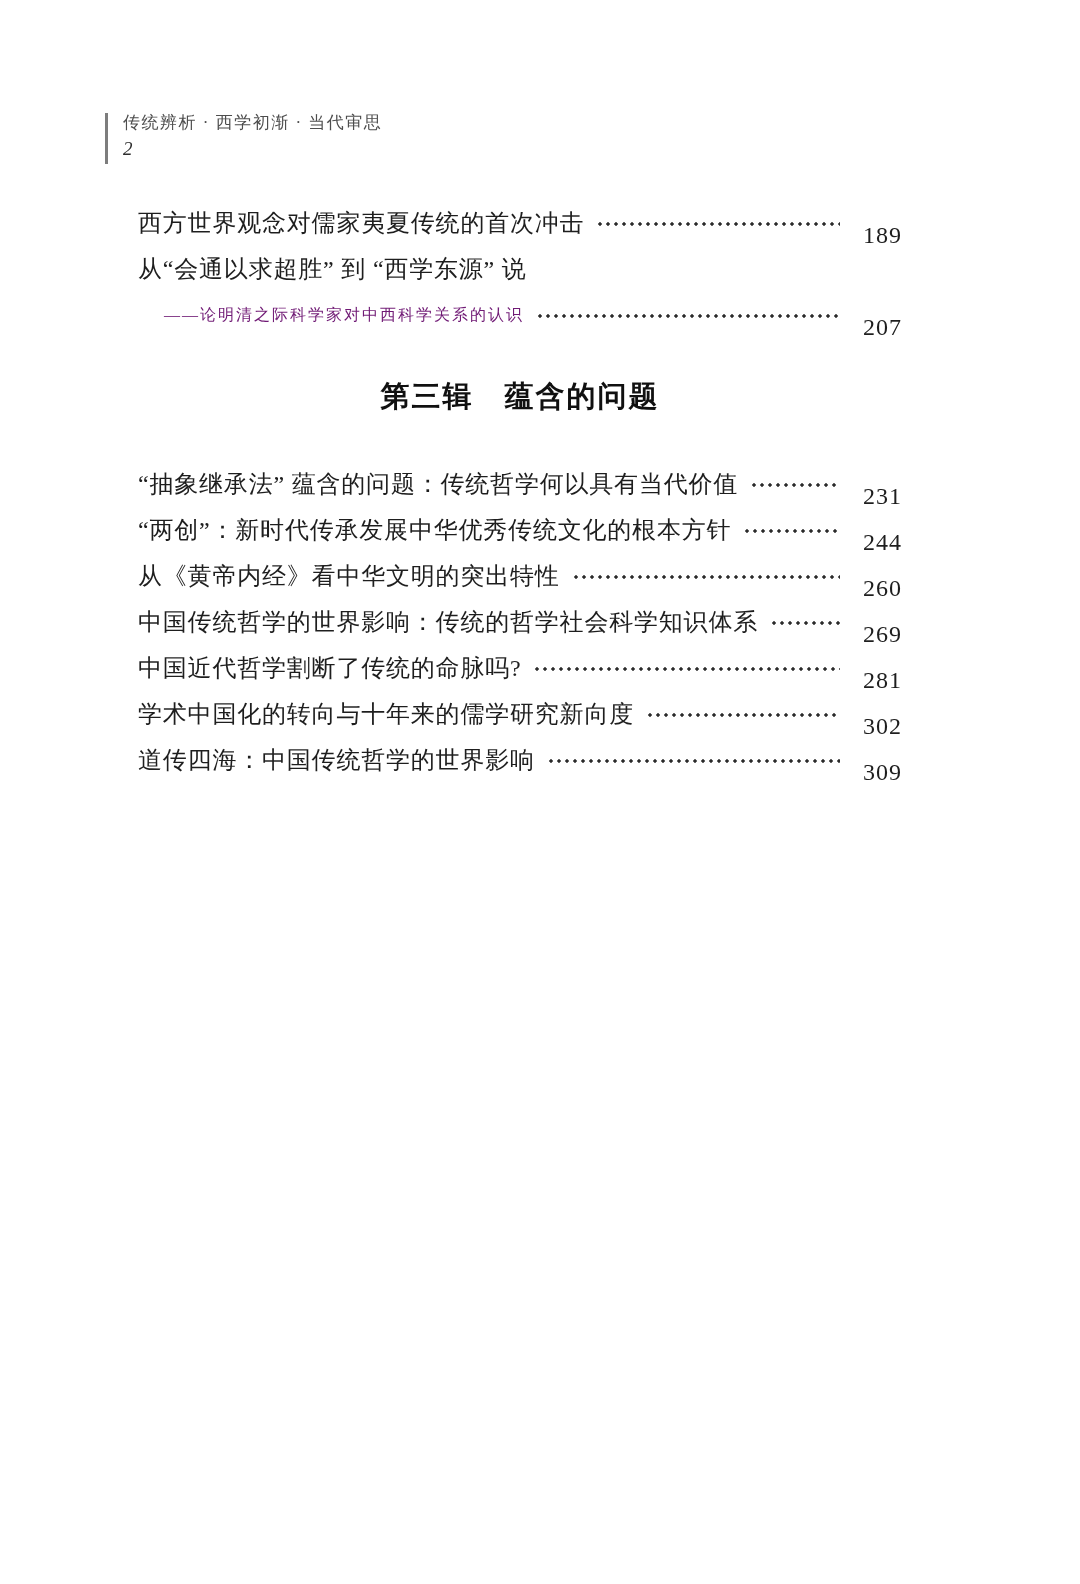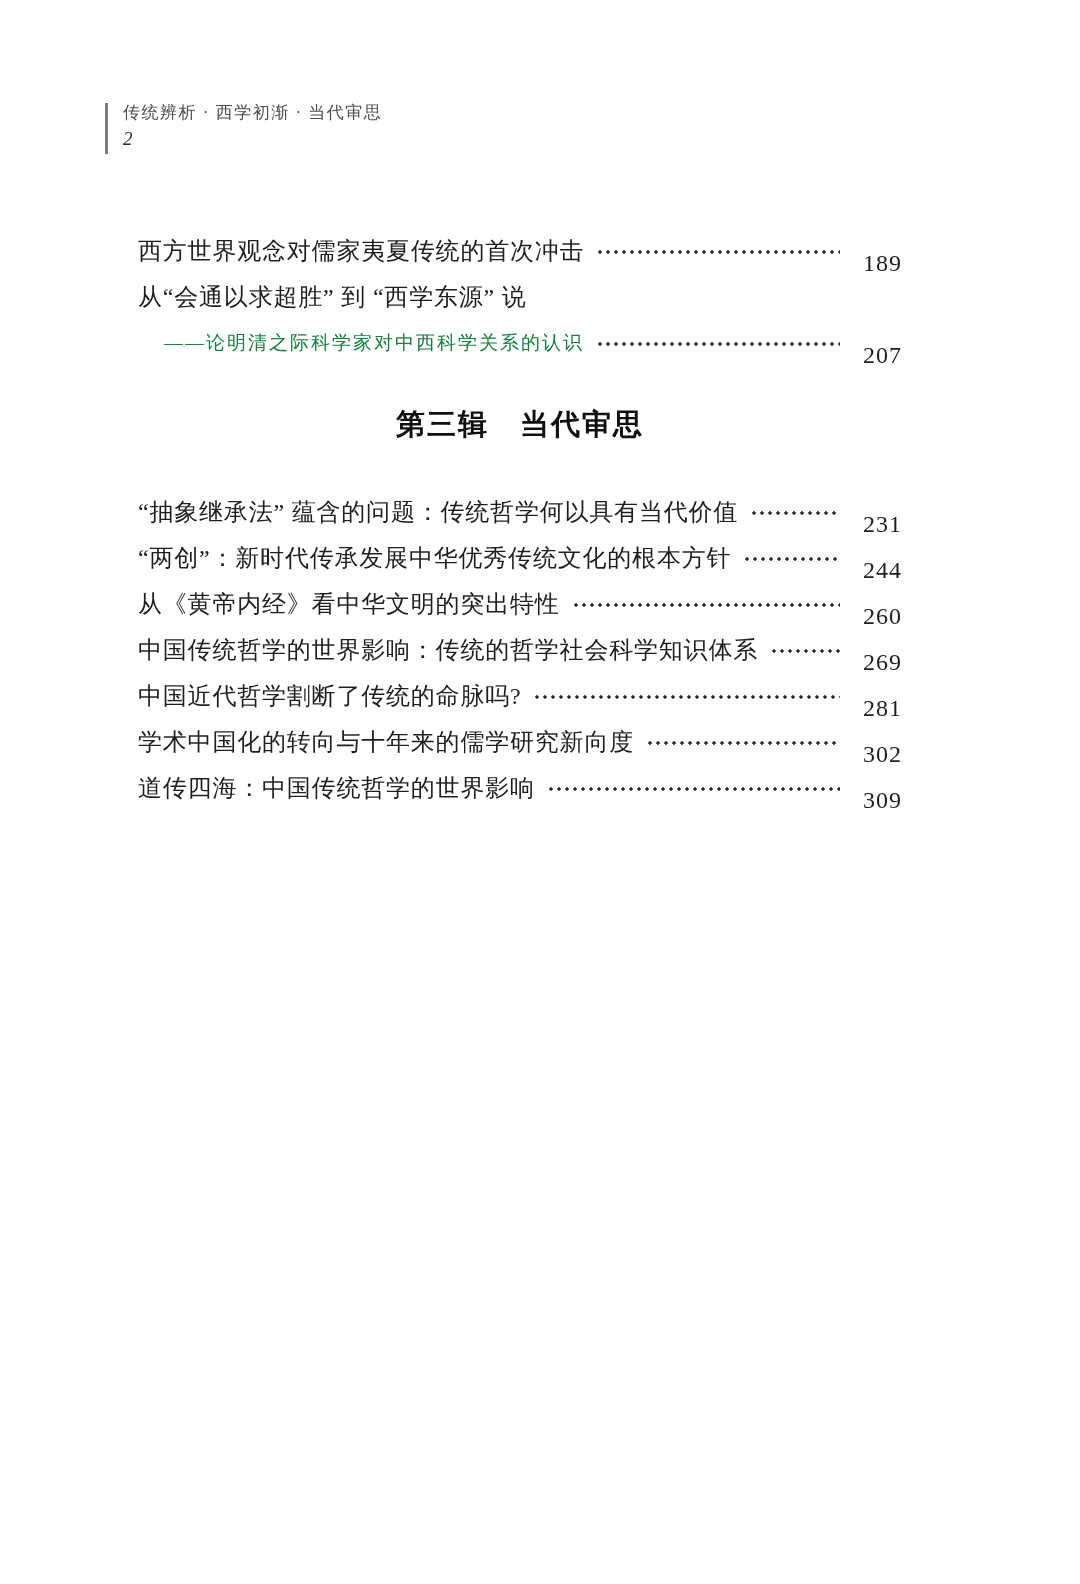--- a/index.html
+++ b/index.html
@@ -13,21 +13,21 @@
     height: 1584px;
     background: #ffffff;
     font-family: "Liberation Serif", "DejaVu Serif", serif;
     color: #1e1e1e;
     overflow: hidden;
   }
   
   .running-head {
     position: absolute;
     left: 105px;
-    top: 101px;
+    top: 111px;
   }
   .head-rule {
     position: absolute;
     left: 0;
     top: 2px;
     width: 3px;
     height: 51px;
     background: #7d7d7d;
   }
   .head-text { margin-left: 18px; }
@@ -40,21 +40,21 @@
   .folio {
     font-style: italic;
     font-size: 19px;
     color: #2e2e2e;
     margin-top: 4px;
   }
   
   .toc {
     position: absolute;
     left: 138px;
-    top: 228px;
+    top: 200px;
     width: 764px;
   }
   .row {
     display: flex;
     align-items: center;
     height: 46px;
     font-size: 24px;
     letter-spacing: 0.8px;
     white-space: nowrap;
   }
@@ -72,23 +72,23 @@
   .pageno {
     flex: 0 0 auto;
     min-width: 48px;
     text-align: right;
     font-size: 24px;
     letter-spacing: 1px;
     margin-top: 24px;
   }
   .sub { padding-left: 26px; }
   .sub .t {
-    font-size: 19px;
+    font-size: 16px;
     letter-spacing: 2px;
-    color: #15803d;
+    color: #701a75;
   }
   .section-heading {
     margin: 37px 0 44px 0;
     height: 42px;
     line-height: 42px;
     text-align: center;
     font-size: 29px;
     font-weight: 700;
     letter-spacing: 2px;
     color: #101010;
@@ -117,21 +117,21 @@
 
     <div class="row">
       <span class="t">从“会通以求超胜” 到 “西学东源” 说</span>
     </div>
     <div class="row sub">
       <span class="t">——论明清之际科学家对中西科学关系的认识</span>
       <span class="leader"></span>
       <span class="pageno">207</span>
     </div>
 
-    <div class="section-heading">第三辑　当代审思</div>
+    <div class="section-heading">第三辑　蕴含的问题</div>
 
     <div class="row">
       <span class="t">“抽象继承法” 蕴含的问题：传统哲学何以具有当代价值</span>
       <span class="leader"></span>
       <span class="pageno">231</span>
     </div>
 
     <div class="row">
       <span class="t">“两创”：新时代传承发展中华优秀传统文化的根本方针</span>
       <span class="leader"></span>

